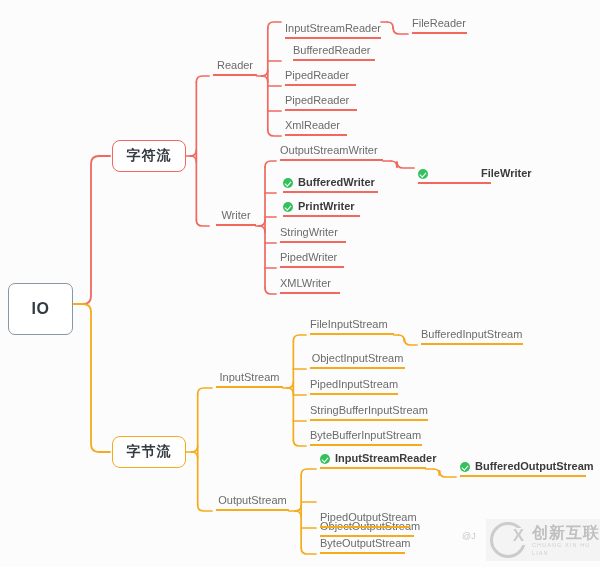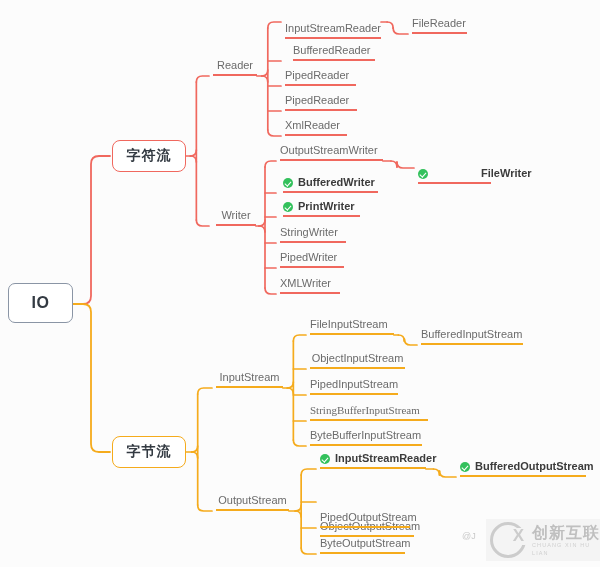--- a/index.html
+++ b/index.html
@@ -222,21 +222,21 @@
       <path d="M 186 452 H 191.7" fill="none" stroke="#f5ab1c" stroke-width="1.7" stroke-linecap="round" stroke-linejoin="round"></path>
       <path d="M 197.7 394 V 505" fill="none" stroke="#f5ab1c" stroke-width="1.7" stroke-linecap="round" stroke-linejoin="round"></path>
       <path d="M 191.7 452 q 6 0 6 -6" fill="none" stroke="#f5ab1c" stroke-width="1.7" stroke-linecap="round" stroke-linejoin="round"></path>
       <path d="M 191.7 452 q 6 0 6 6" fill="none" stroke="#f5ab1c" stroke-width="1.7" stroke-linecap="round" stroke-linejoin="round"></path>
       <path d="M 197.7 394 q 0 -6 6 -6 H 212" fill="none" stroke="#f5ab1c" stroke-width="1.7" stroke-linecap="round" stroke-linejoin="round"></path>
       <path d="M 197.7 505 q 0 6 6 6 H 212" fill="none" stroke="#f5ab1c" stroke-width="1.7" stroke-linecap="round" stroke-linejoin="round"></path>
       <path d="M 73 304 h 10 q 8 0 8 -8 V 164 q 0 -8 8 -8 H 110" fill="none" stroke="#f0685e" stroke-width="1.8" stroke-linecap="round" stroke-linejoin="round"></path>
       <path d="M 73 304 h 10 q 8 0 8 8 V 444 q 0 8 8 8 H 110" fill="none" stroke="#f5ab1c" stroke-width="1.8" stroke-linecap="round" stroke-linejoin="round"></path>
     </svg>
 
-  <div class="root-node" id="root-node" style="left: 8px; top: 283px; width: 65px; height: 40px;">
+  <div class="root-node" id="root-node" style="left: 8px; top: 283px; width: 65px; height: 52px;">
     <span>IO</span>
   </div>
 
   <div id="nodes">
       <div class="branch-node" style="border-color: rgb(240, 104, 94); left: 112px; top: 140px; width: 74px; height: 32px;">
         <span>字符流</span>
       </div>
       <div class="leaf mid" style="border-bottom-color: rgb(240, 104, 94); justify-content: center; left: 213px; top: 60px; width: 44px; height: 16px;">
         <span class="lbl">Reader</span>
       </div>
@@ -296,21 +296,21 @@
       </div>
       <div class="leaf " style="border-bottom-color: rgb(245, 171, 28); left: 421px; top: 329px; width: 102px; height: 16px;">
         <span class="lbl">BufferedInputStream</span>
       </div>
       <div class="leaf " style="border-bottom-color: rgb(245, 171, 28); left: 310px; top: 353px; width: 95px; height: 16px; justify-content: center;">
         <span class="lbl">ObjectInputStream</span>
       </div>
       <div class="leaf " style="border-bottom-color: rgb(245, 171, 28); left: 310px; top: 379px; width: 88px; height: 16px;">
         <span class="lbl">PipedInputStream</span>
       </div>
-      <div class="leaf " style="border-bottom-color: rgb(245, 171, 28); left: 310px; top: 405px; width: 118px; height: 16px; font-family: Liberation Serif, serif;">
+      <div class="leaf " style="border-bottom-color: rgb(245, 171, 28); left: 310px; top: 405px; width: 118px; height: 16px;">
         <span class="lbl">StringBufferInputStream</span>
       </div>
       <div class="leaf " style="border-bottom-color: rgb(245, 171, 28); left: 310px; top: 430px; width: 112px; height: 16px;">
         <span class="lbl">ByteBufferInputStream</span>
       </div>
       <div class="leaf mid" style="border-bottom-color: rgb(245, 171, 28); justify-content: center; left: 216px; top: 495px; width: 73px; height: 16px;">
         <span class="lbl">OutputStream</span>
       </div>
       <div class="leaf  hl" style="border-bottom-color: rgb(245, 171, 28); left: 320px; top: 453px; width: 106px; height: 16px;">
         <span class="check"></span>

